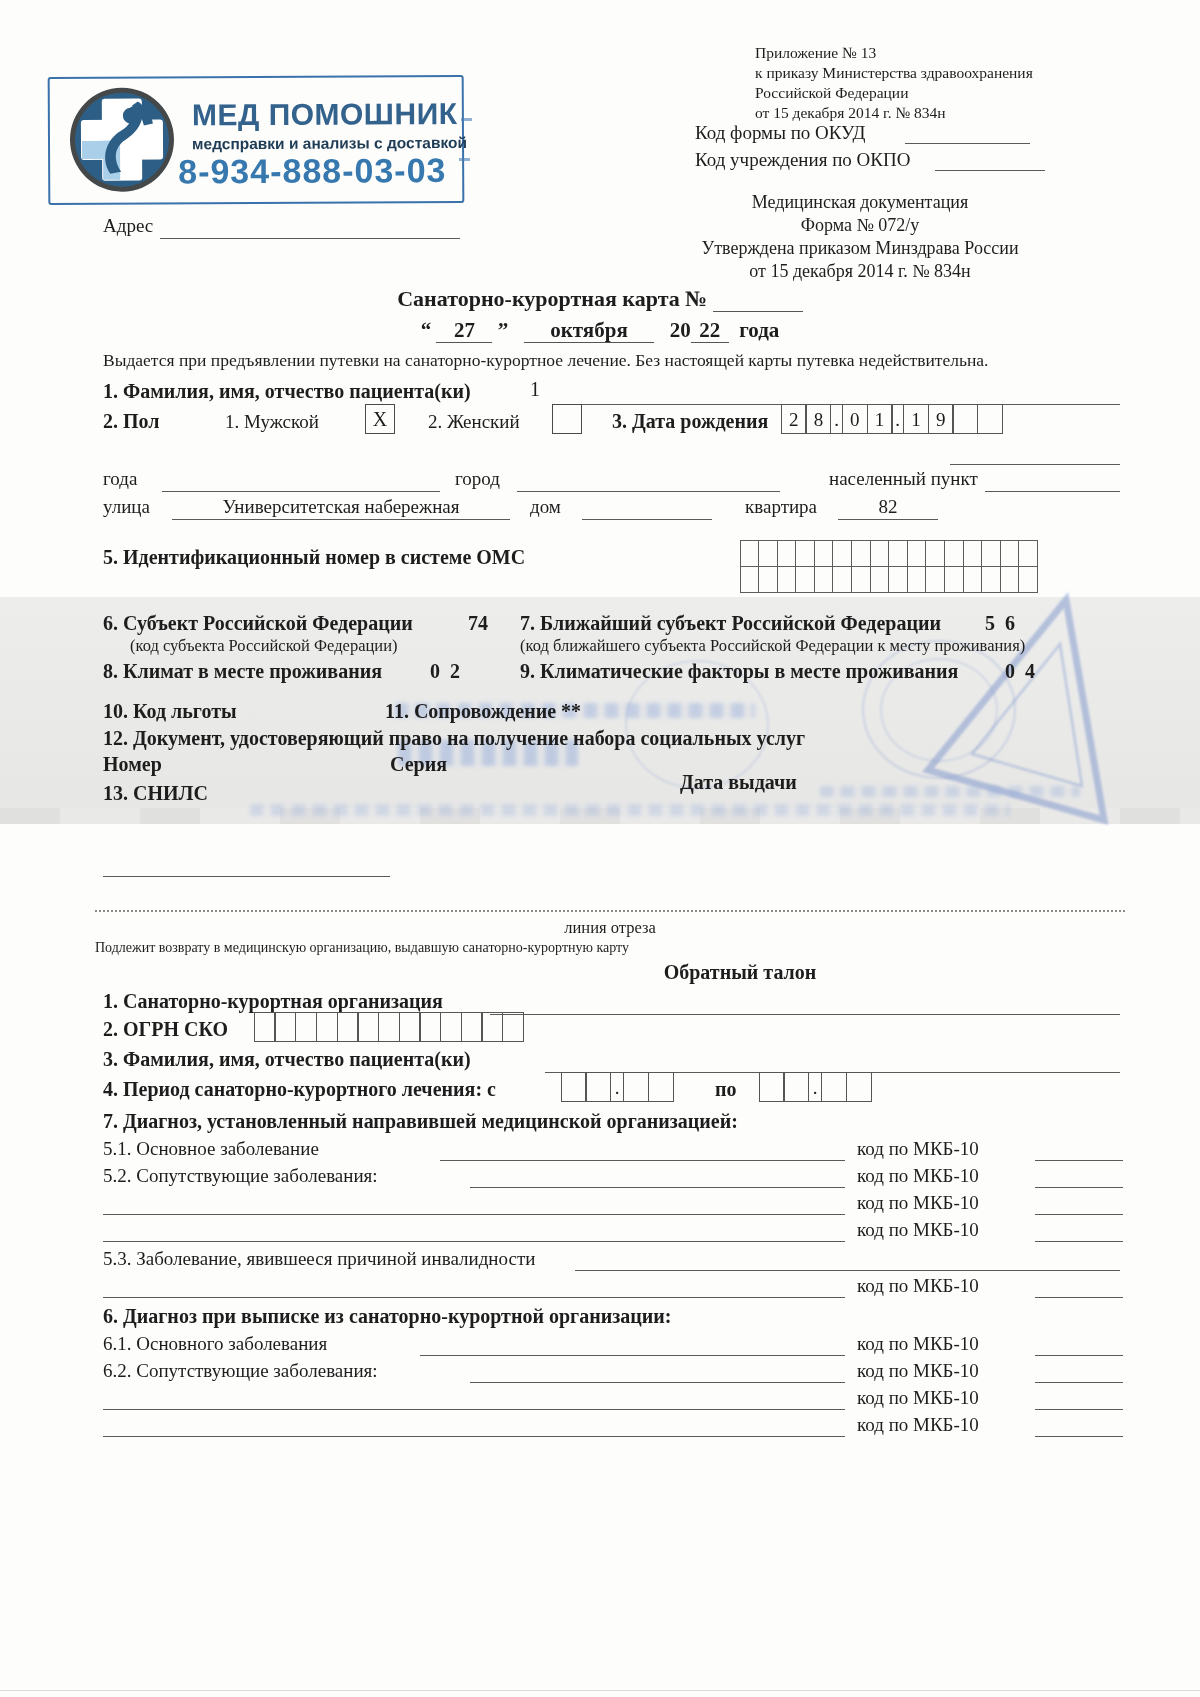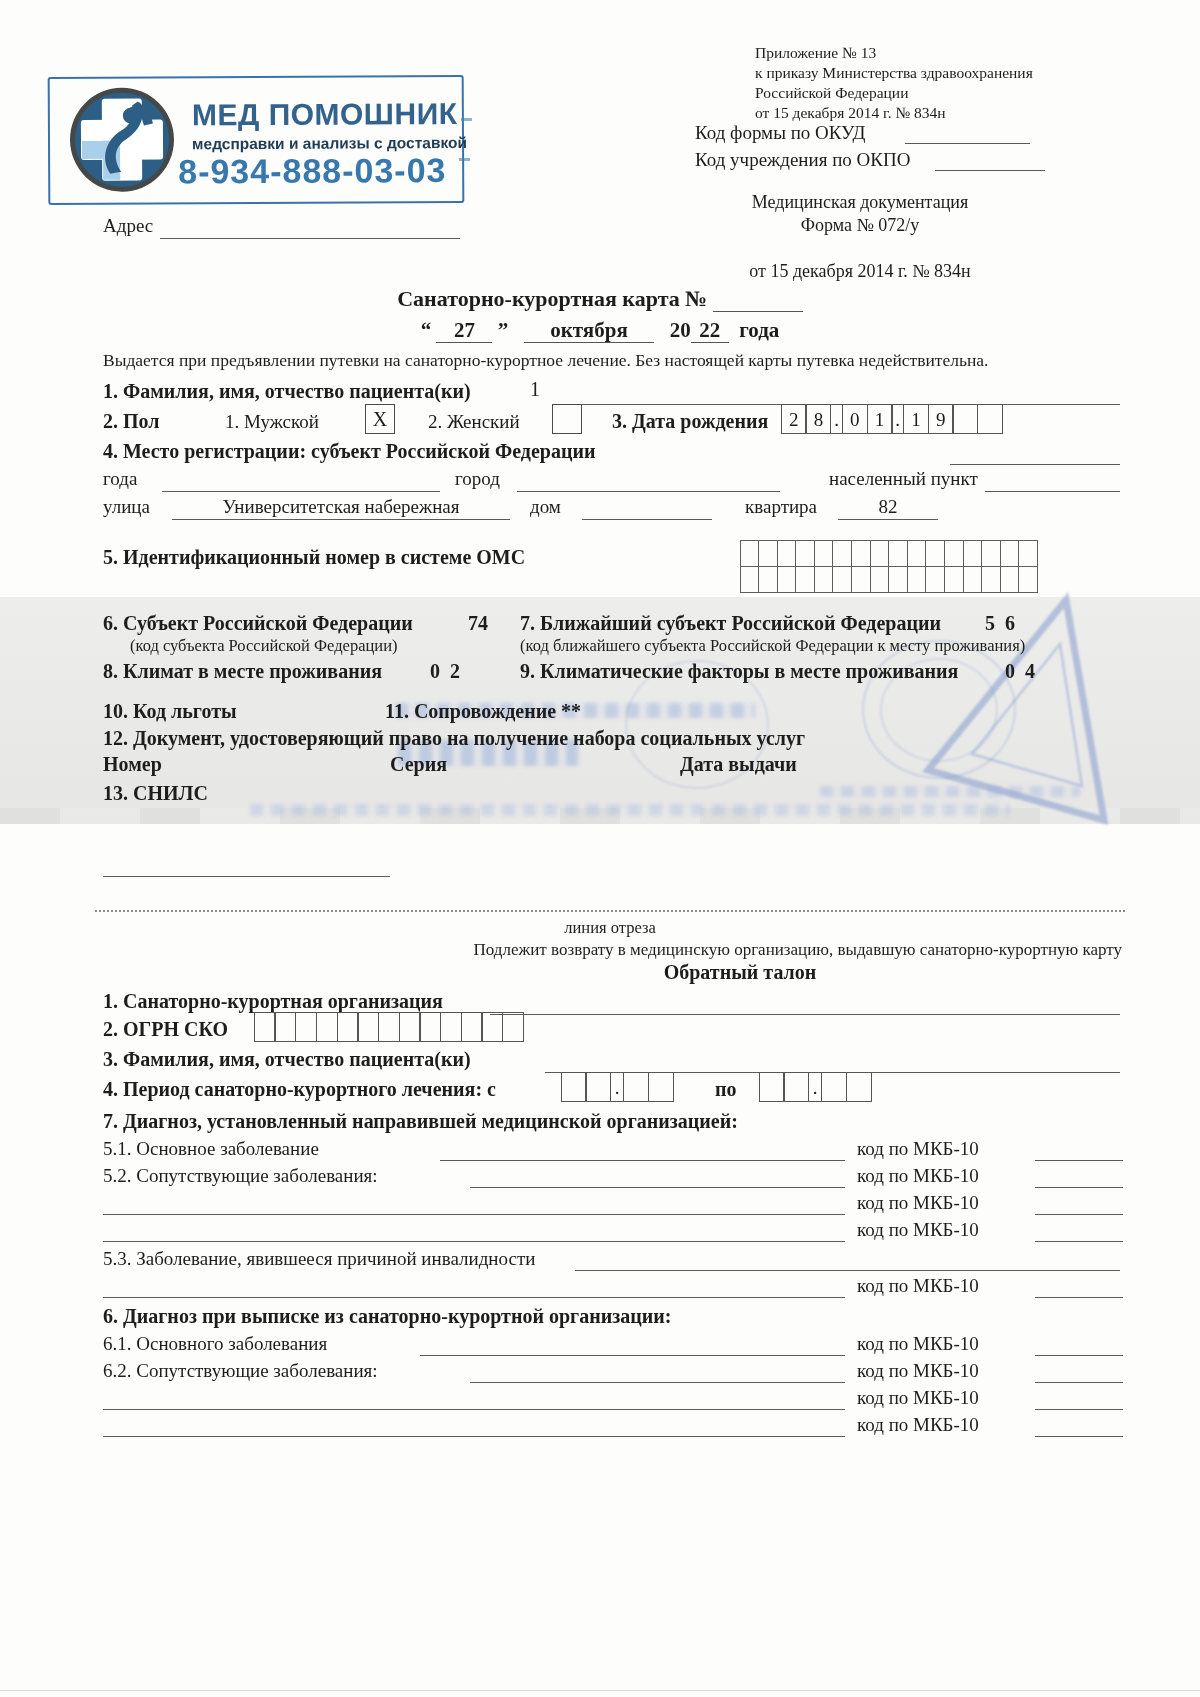--- a/index.html
+++ b/index.html
@@ -87,20 +87,21 @@
   <div class="t sm" style="left:755px;top:84px">Российской Федерации</div>
   <div class="t sm" style="left:755px;top:104px">от 15 декабря 2014 г. № 834н</div>
 
   <div class="t" style="left:695px;top:122px">Код формы по ОКУД</div>
   <div class="u" style="left:905px;top:143px;width:125px"></div>
   <div class="t" style="left:695px;top:149px">Код учреждения по ОКПО</div>
   <div class="u" style="left:935px;top:170px;width:110px"></div>
 
   <div class="t center" style="left:600px;top:192px;width:520px;font-size:18px">Медицинская документация</div>
   <div class="t center" style="left:600px;top:215px;width:520px;font-size:18px">Форма № 072/у</div>
+  <div class="t center" style="left:600px;top:238px;width:520px;font-size:18px">Утверждена приказом Минздрава России</div>
   <div class="t center" style="left:600px;top:261px;width:520px;font-size:18px">от 15 декабря 2014 г. № 834н</div>
 
   <div class="t center" style="left:95px;top:286px;width:1010px;font-size:22px;font-weight:700">
     <span>Санаторно-курортная карта №</span>
     <span class="ib-u" style="width:90px">&nbsp;</span>
   </div>
   <div class="t center" style="left:95px;top:318px;width:1010px;font-size:21px;font-weight:700">
     <span>“</span>
     <span class="ib-u" style="width:56px;text-align:center">27</span>
     <span>”</span>&nbsp;&nbsp;
@@ -128,21 +129,20 @@
     <div class="c" style="width:13px;height:30px">.</div>
     <div class="c" style="width:26px;height:30px">0</div>
     <div class="c" style="width:26px;height:30px">1</div>
     <div class="c" style="width:13px;height:30px">.</div>
     <div class="c" style="width:26px;height:30px">1</div>
     <div class="c" style="width:26px;height:30px">9</div>
     <div class="c" style="width:26px;height:30px"></div>
     <div class="c" style="width:26px;height:30px"></div>
   </div>
 
-  <div class="t bl" style="left:103px;top:440px">4. Место регистрации: субъект Российской Федерации</div>
   <div class="u" style="left:950px;top:464px;width:170px"></div>
 
   <div class="t" style="left:103px;top:468px">года</div>
   <div class="u" style="left:162px;top:491px;width:278px"></div>
   <div class="t" style="left:455px;top:468px">город</div>
   <div class="u" style="left:517px;top:491px;width:263px"></div>
   <div class="t" style="left:829px;top:468px">населенный пункт</div>
   <div class="u" style="left:985px;top:491px;width:135px"></div>
 
   <div class="t" style="left:103px;top:496px">улица</div>
@@ -199,28 +199,28 @@
   <div class="t bl" style="left:103px;top:660px">8. Климат в месте проживания</div>
   <div class="t bl pre" style="left:430px;top:660px">0  2</div>
   <div class="t bl" style="left:520px;top:660px">9. Климатические факторы в месте проживания</div>
   <div class="t bl pre" style="left:1005px;top:660px">0  4</div>
 
   <div class="t bl" style="left:103px;top:700px">10. Код льготы</div>
   <div class="t bl" style="left:385px;top:700px">11. Сопровождение **</div>
   <div class="t bl" style="left:103px;top:727px">12. Документ, удостоверяющий право на получение набора социальных услуг</div>
   <div class="t bl" style="left:103px;top:753px">Номер</div>
   <div class="t bl" style="left:390px;top:753px">Серия</div>
-  <div class="t bl" style="left:680px;top:753px">Дата выдачи</div>
+  <div class="t bl" style="left:680px;top:771px">Дата выдачи</div>
   <div class="t bl" style="left:103px;top:782px">13. СНИЛС</div>
 
   <div class="u" style="left:103px;top:876px;width:287px"></div>
 
   <div class="cutline"></div>
   <div class="t center" style="left:95px;top:919px;width:1030px;font-size:16.5px">линия отреза</div>
-  <div class="t" style="left:95px;top:940px;width:1027px;text-align:right;font-size:17px;white-space:normal">Подлежит возврату в медицинскую организацию, выдавшую санаторно-курортную карту</div>
+  <div class="t" style="left:95px;top:940px;width:1027px;font-size:14px;white-space:normal">Подлежит возврату в медицинскую организацию, выдавшую санаторно-курортную карту</div>
   <div class="t center bl" style="left:95px;top:961px;width:1290px">Обратный талон</div>
 
   <div class="t bl" style="left:103px;top:990px">1. Санаторно-курортная организация</div>
   <div class="u" style="left:490px;top:1014px;width:630px"></div>
 
   <div class="t bl" style="left:103px;top:1018px">2. ОГРН СКО</div>
   <div class="cells" style="left:255px;top:1012px">
     <div class="c" style="width:22px;height:30px"></div>
       <div class="c" style="width:22px;height:30px"></div>
       <div class="c" style="width:22px;height:30px"></div>

